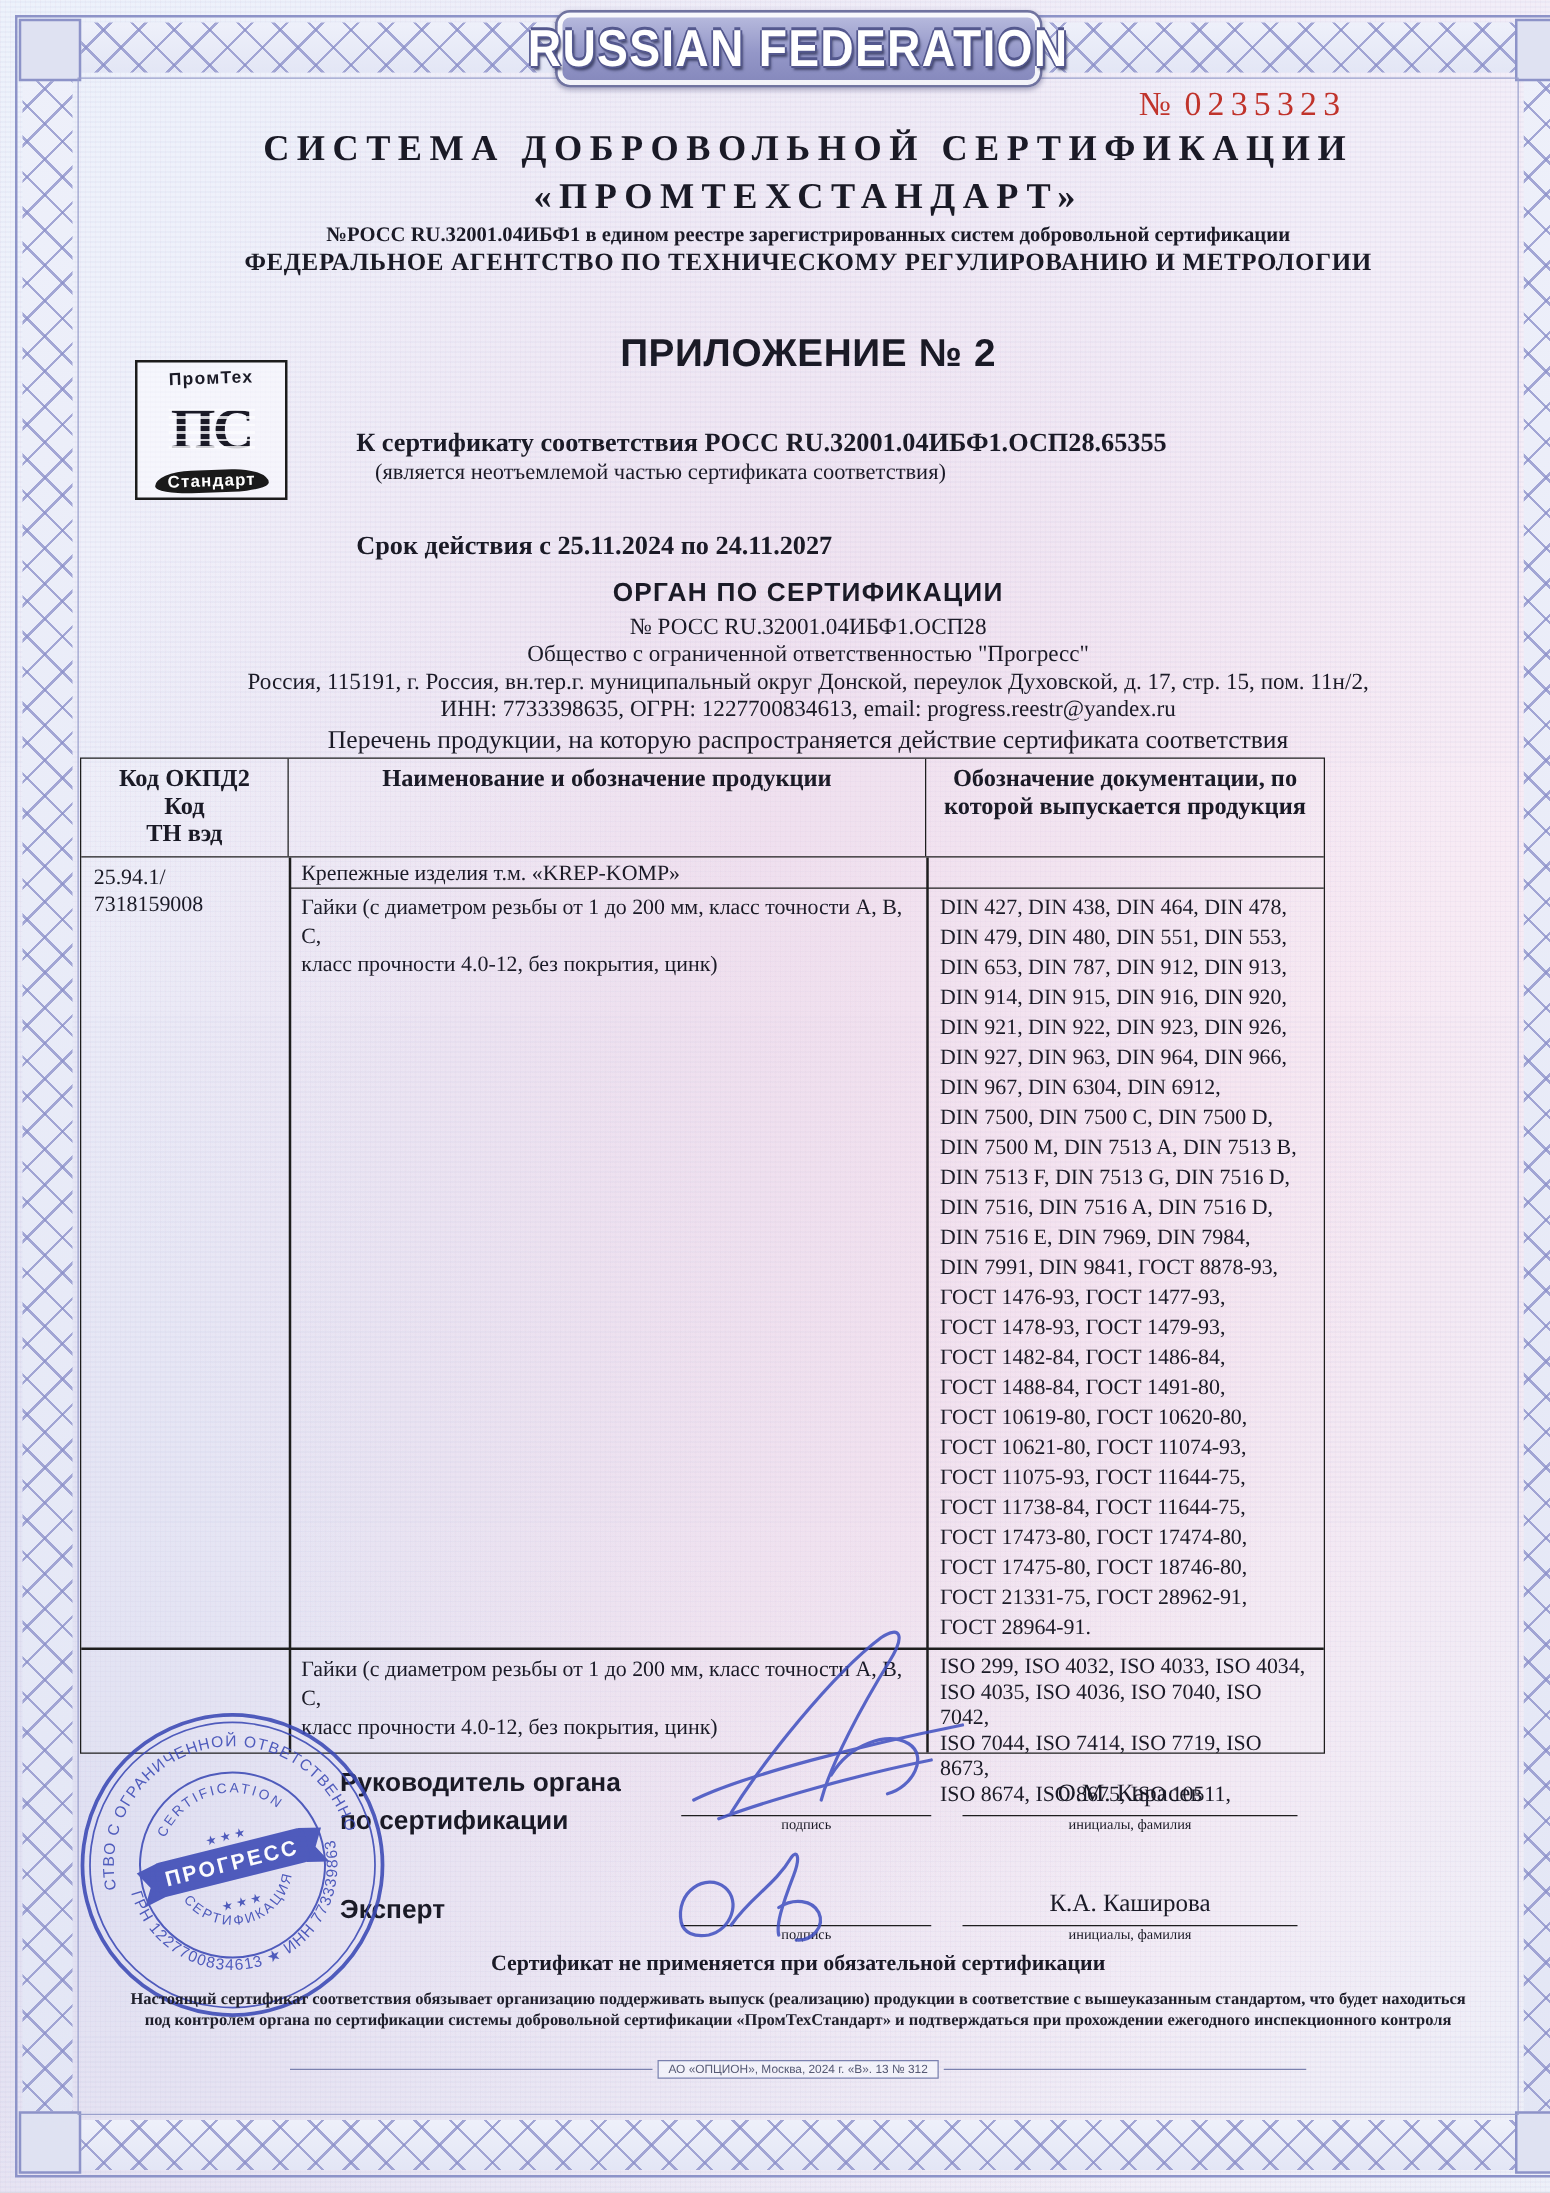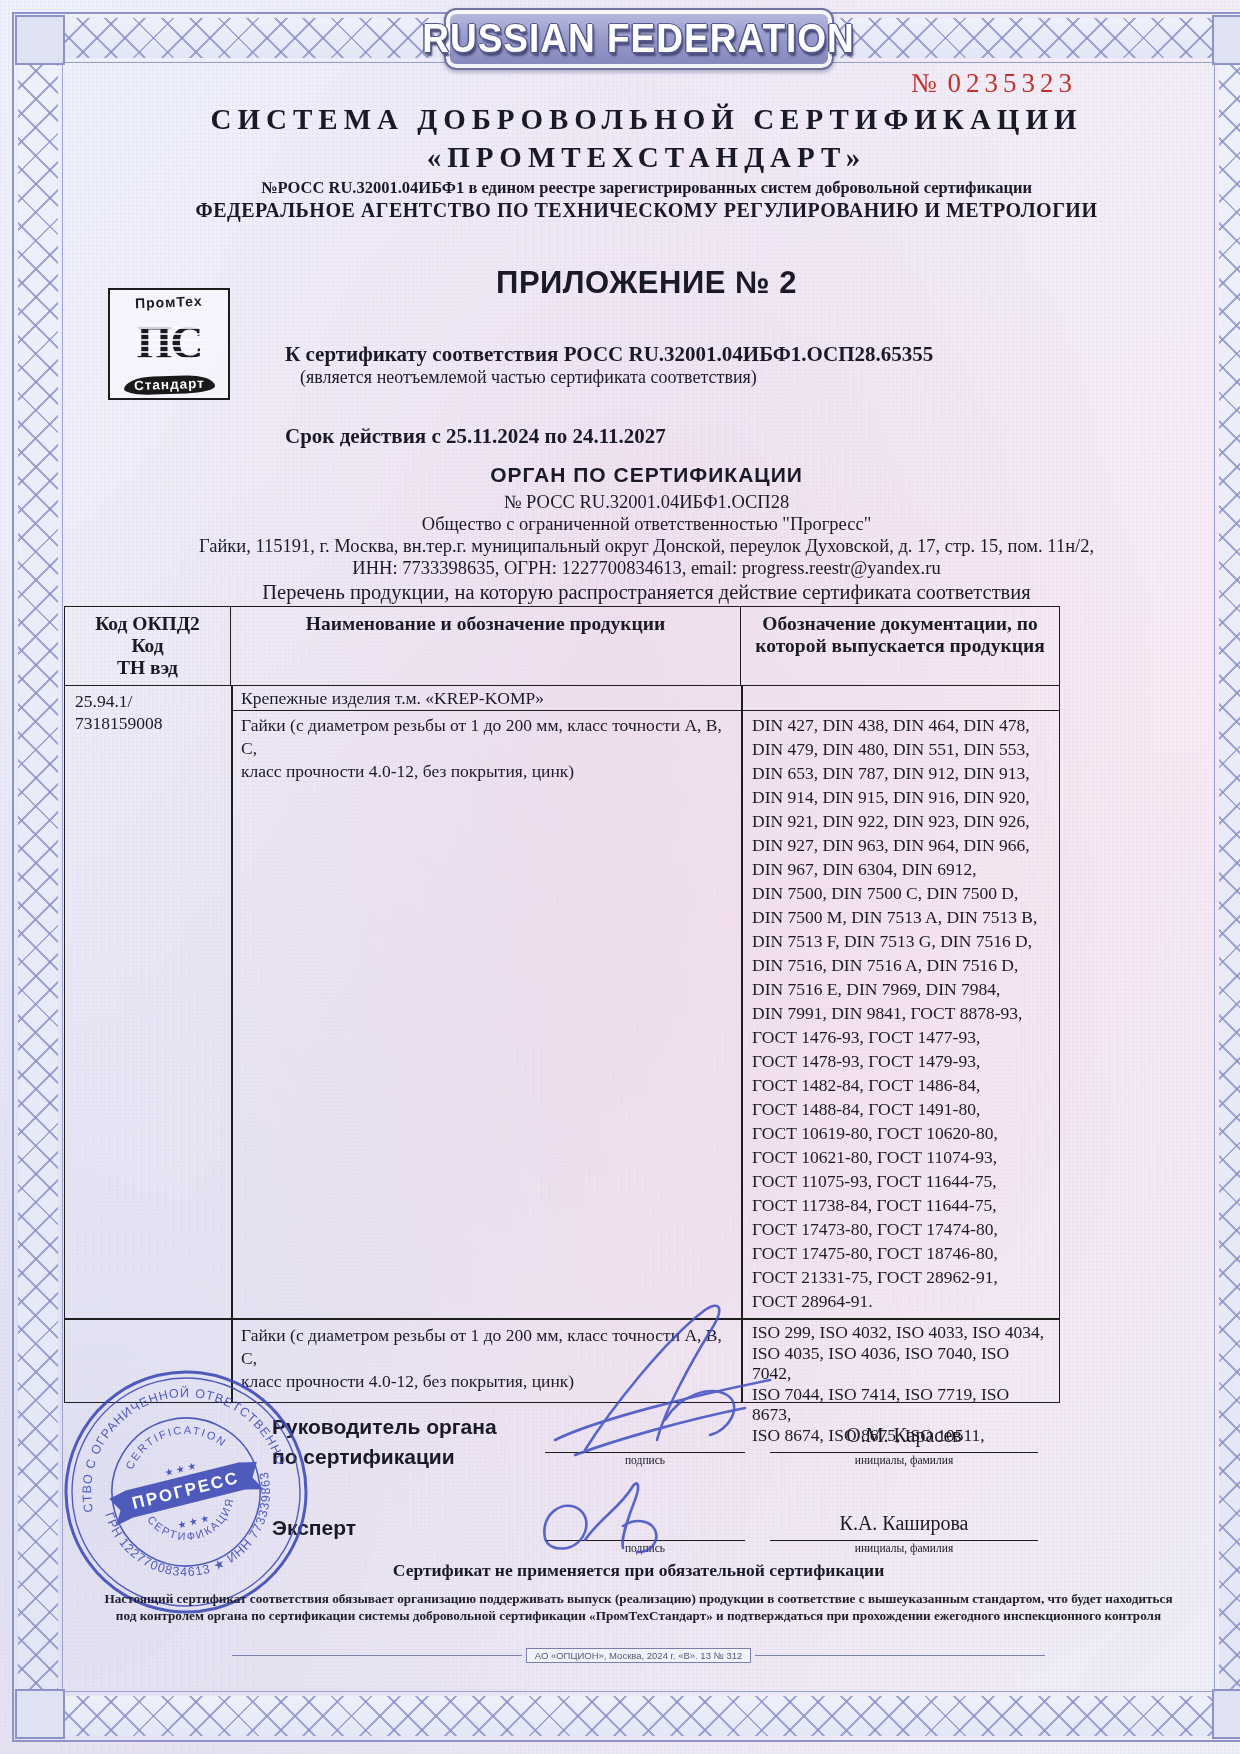--- a/index.html
+++ b/index.html
@@ -167,21 +167,21 @@
     <div class="logo-ribbon">Стандарт</div>
   </div>
 
   <div class="cert-ref">К сертификату соответствия РОСС RU.32001.04ИБФ1.ОСП28.65355</div>
   <div class="cert-note">(является неотъемлемой частью сертификата соответствия)</div>
   <div class="validity">Срок действия с 25.11.2024 по 24.11.2027</div>
 
   <div class="h-center org-header">ОРГАН ПО СЕРТИФИКАЦИИ</div>
   <div class="h-center org-number">№ РОСС RU.32001.04ИБФ1.ОСП28</div>
   <div class="h-center org-name">Общество с ограниченной ответственностью "Прогресс"</div>
-  <div class="h-center org-address">Гайки, 115191, г. Москва, вн.тер.г. муниципальный округ Донской, переулок Духовской, д. 17, стр. 15, пом. 11н/2,</div>
+  <div class="h-center org-address">Россия, 115191, г. Россия, вн.тер.г. муниципальный округ Донской, переулок Духовской, д. 17, стр. 15, пом. 11н/2,</div>
   <div class="h-center org-contacts">ИНН: 7733398635, ОГРН: 1227700834613, email: progress.reestr@yandex.ru</div>
   <div class="h-center table-caption">Перечень продукции, на которую распространяется действие сертификата соответствия</div>
 
   <div class="ptable">
     <div class="thead">
       <div class="prelines">Код ОКПД2
 Код
 ТН вэд</div>
       <div>Наименование и обозначение продукции</div>
       <div>Обозначение документации, по которой выпускается продукция</div>

